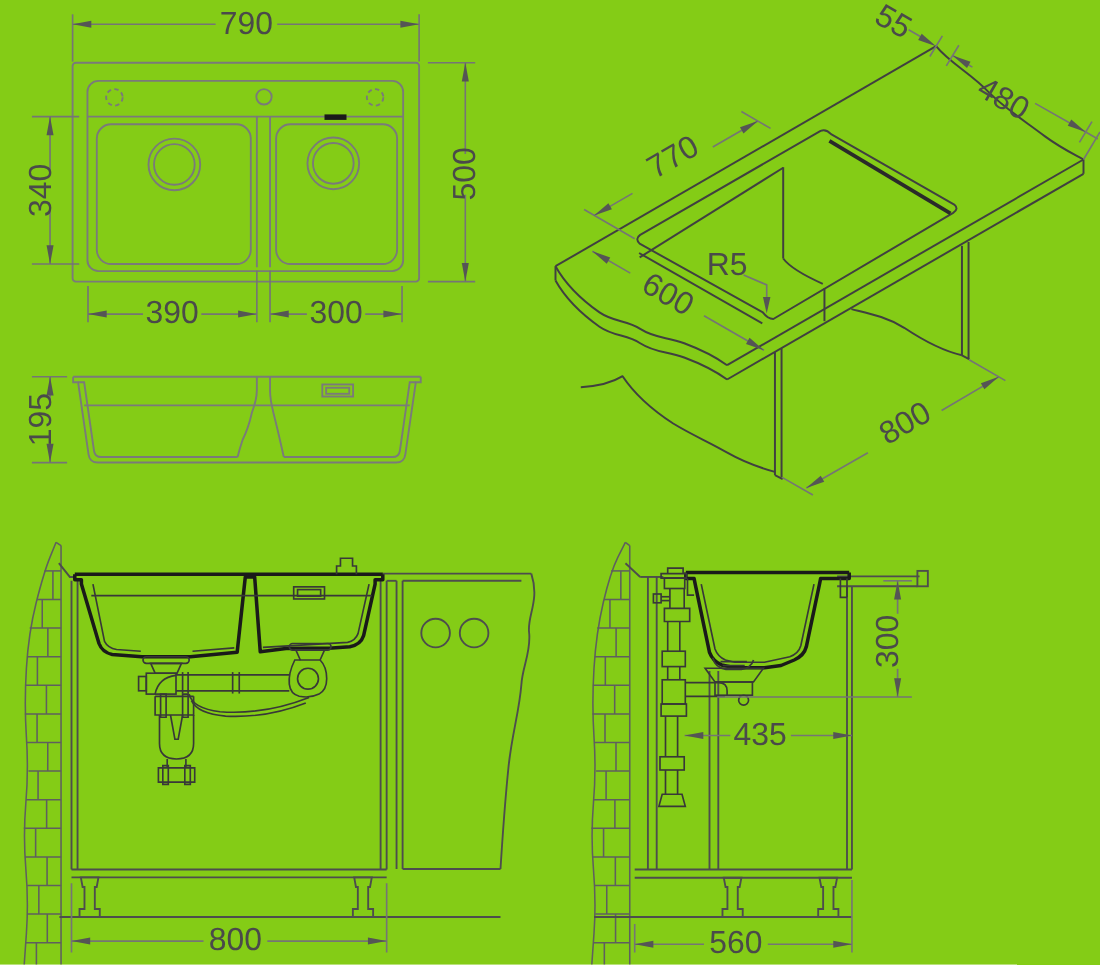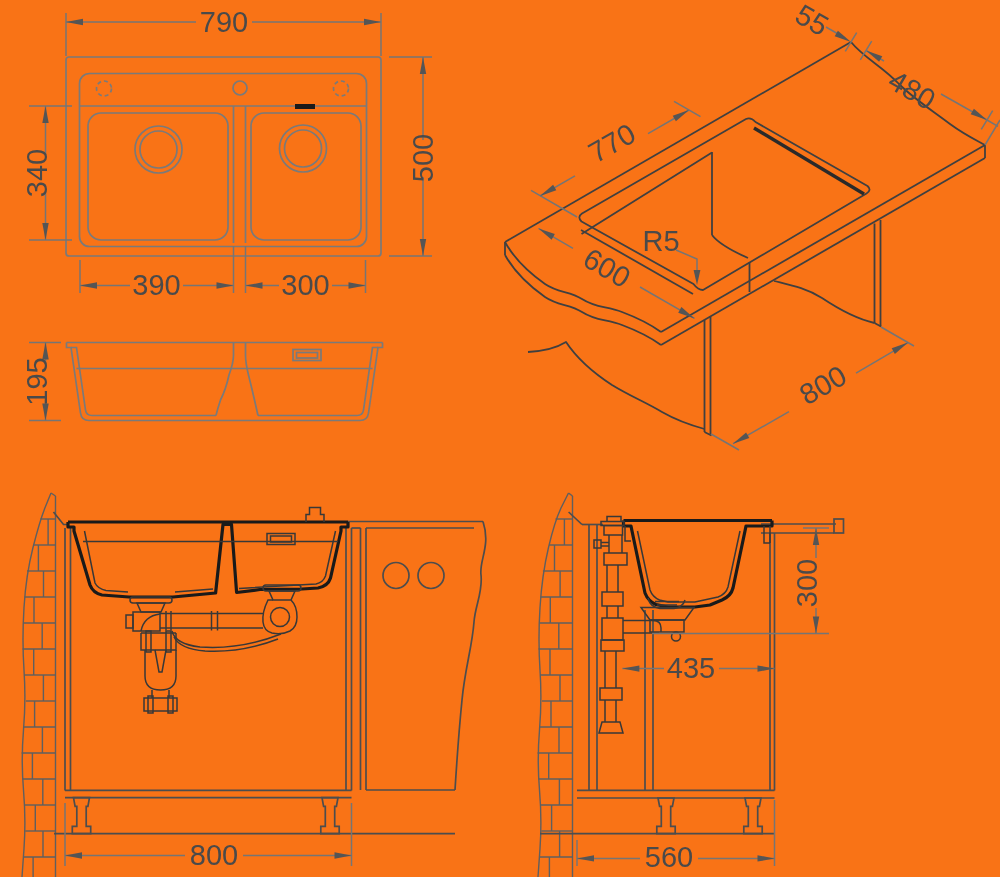--- a/index.html
+++ b/index.html
@@ -1,16 +1,16 @@
 <!DOCTYPE html>
 <html><head>
 <meta charset="utf-8">
 <style>
 html,body{margin:0;padding:0;background:#ffffff;}
-#page{width:1000px;height:877px;position:relative;background:#f97316;}
+#page{width:1000px;height:877px;position:relative;background:#84cc16;}
 text{font-family:"Liberation Sans",sans-serif;fill:#4a4a4a;}
 .d{stroke:#757575;stroke-width:1.5;fill:none;}
 .a{fill:#555555;stroke:none;}
 .o{stroke:#7a7a7a;stroke-width:1.7;fill:none;}
 .iso{stroke:#404040;stroke-width:1.8;fill:none;stroke-linejoin:round;}
 .isoT{stroke:#2a2a2a;stroke-width:3.4;fill:none;}
 .c{stroke:#4d4d4d;stroke-width:1.7;fill:none;}
 .s{stroke:#1a1a1a;stroke-width:3.2;fill:none;stroke-linejoin:round;}
 .p{stroke:#383838;stroke-width:1.5;fill:none;}
 .b{stroke:#5f5f5f;stroke-width:1.4;fill:none;}

